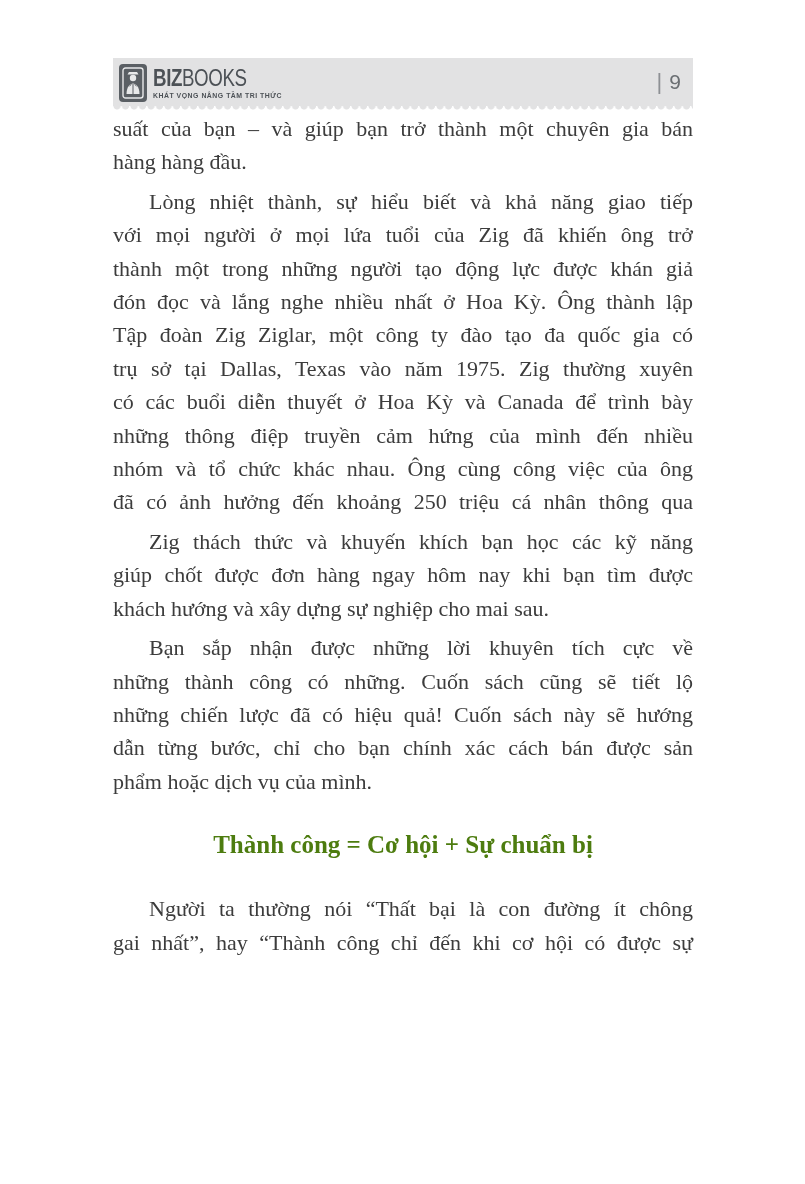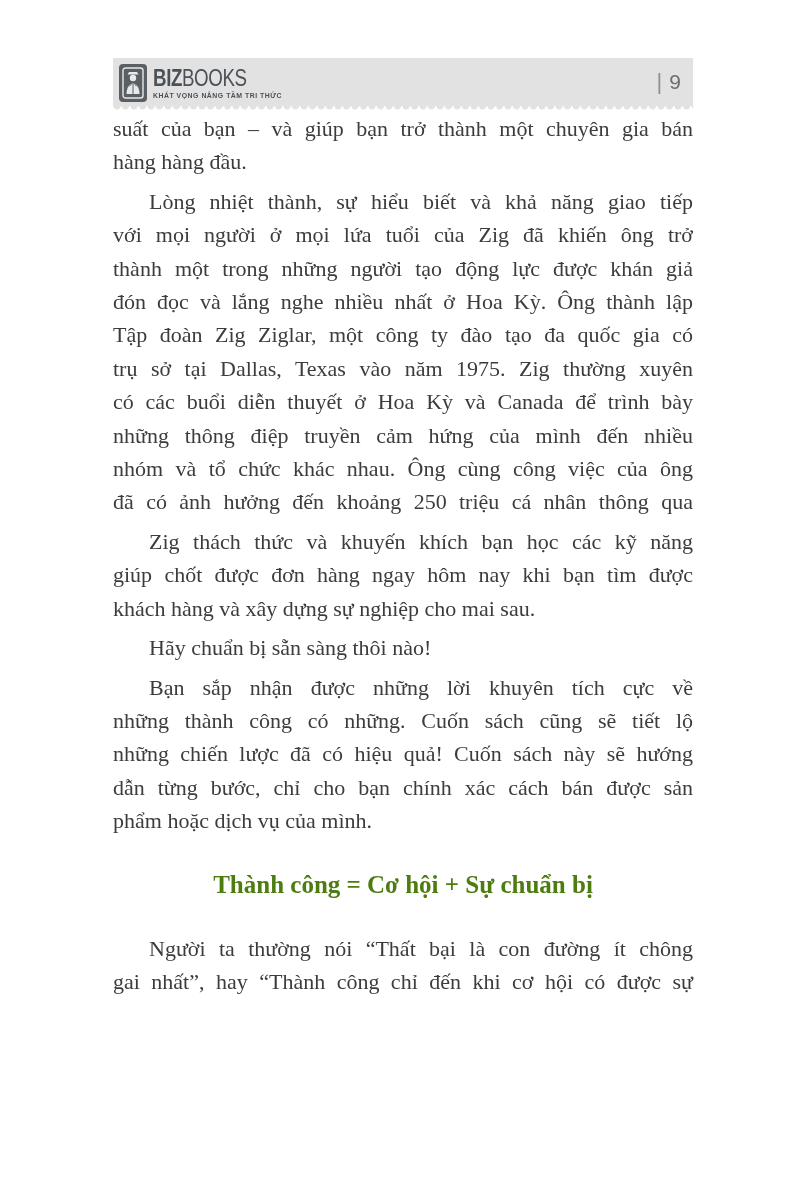--- a/index.html
+++ b/index.html
@@ -165,24 +165,21 @@
         <div class="line">Tập đoàn Zig Ziglar, một công ty đào tạo đa quốc gia có</div>
         <div class="line">trụ sở tại Dallas, Texas vào năm 1975. Zig thường xuyên</div>
         <div class="line">có các buổi diễn thuyết ở Hoa Kỳ và Canada để trình bày</div>
         <div class="line">những thông điệp truyền cảm hứng của mình đến nhiều</div>
         <div class="line">nhóm và tổ chức khác nhau. Ông cùng công việc của ông</div>
         <div class="line">đã có ảnh hưởng đến khoảng 250 triệu cá nhân thông qua</div>
       </div>
       <div class="para indent">
         <div class="line">Zig thách thức và khuyến khích bạn học các kỹ năng</div>
         <div class="line">giúp chốt được đơn hàng ngay hôm nay khi bạn tìm được</div>
-        <div class="line line-last">khách hàng và xây dựng sự nghiệp cho mai sau.</div>
-      </div>
-      <div class="para indent">
-        <div class="line line-last">Hãy chuẩn bị sẵn sàng thôi nào!</div>
+        <div class="line line-last">khách hướng và xây dựng sự nghiệp cho mai sau.</div>
       </div>
       <div class="para indent">
         <div class="line">Bạn sắp nhận được những lời khuyên tích cực về</div>
         <div class="line">những thành công có những. Cuốn sách cũng sẽ tiết lộ</div>
         <div class="line">những chiến lược đã có hiệu quả! Cuốn sách này sẽ hướng</div>
         <div class="line">dẫn từng bước, chỉ cho bạn chính xác cách bán được sản</div>
         <div class="line line-last">phẩm hoặc dịch vụ của mình.</div>
       </div>
       <div class="heading">Thành công = Cơ hội + Sự chuẩn bị</div>
       <div class="para indent">

